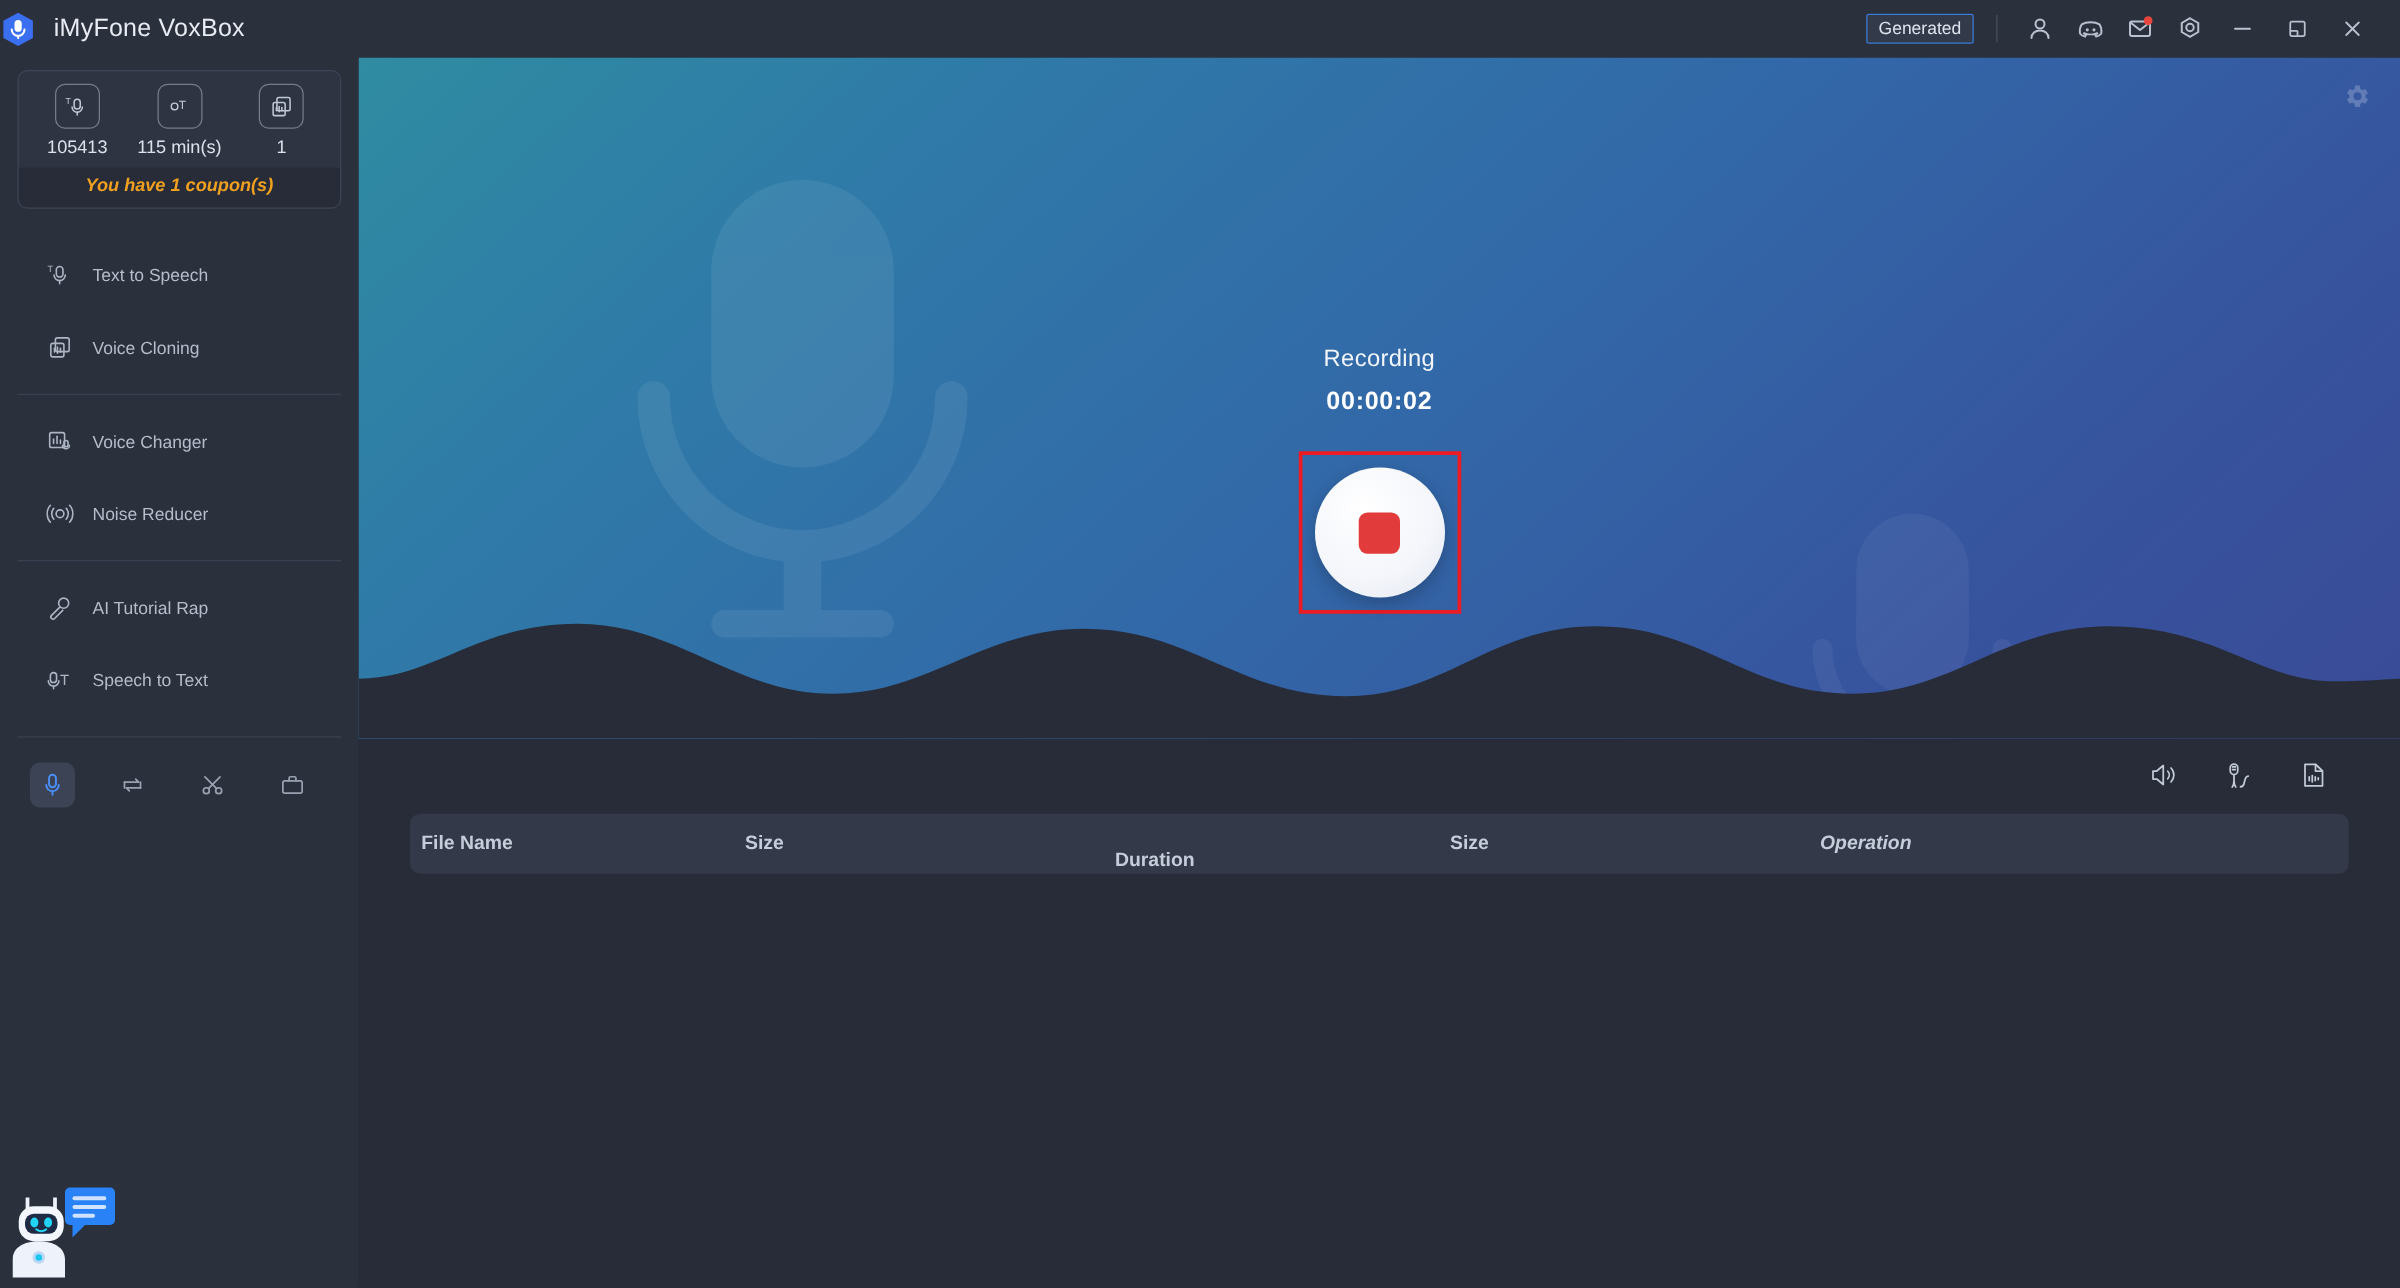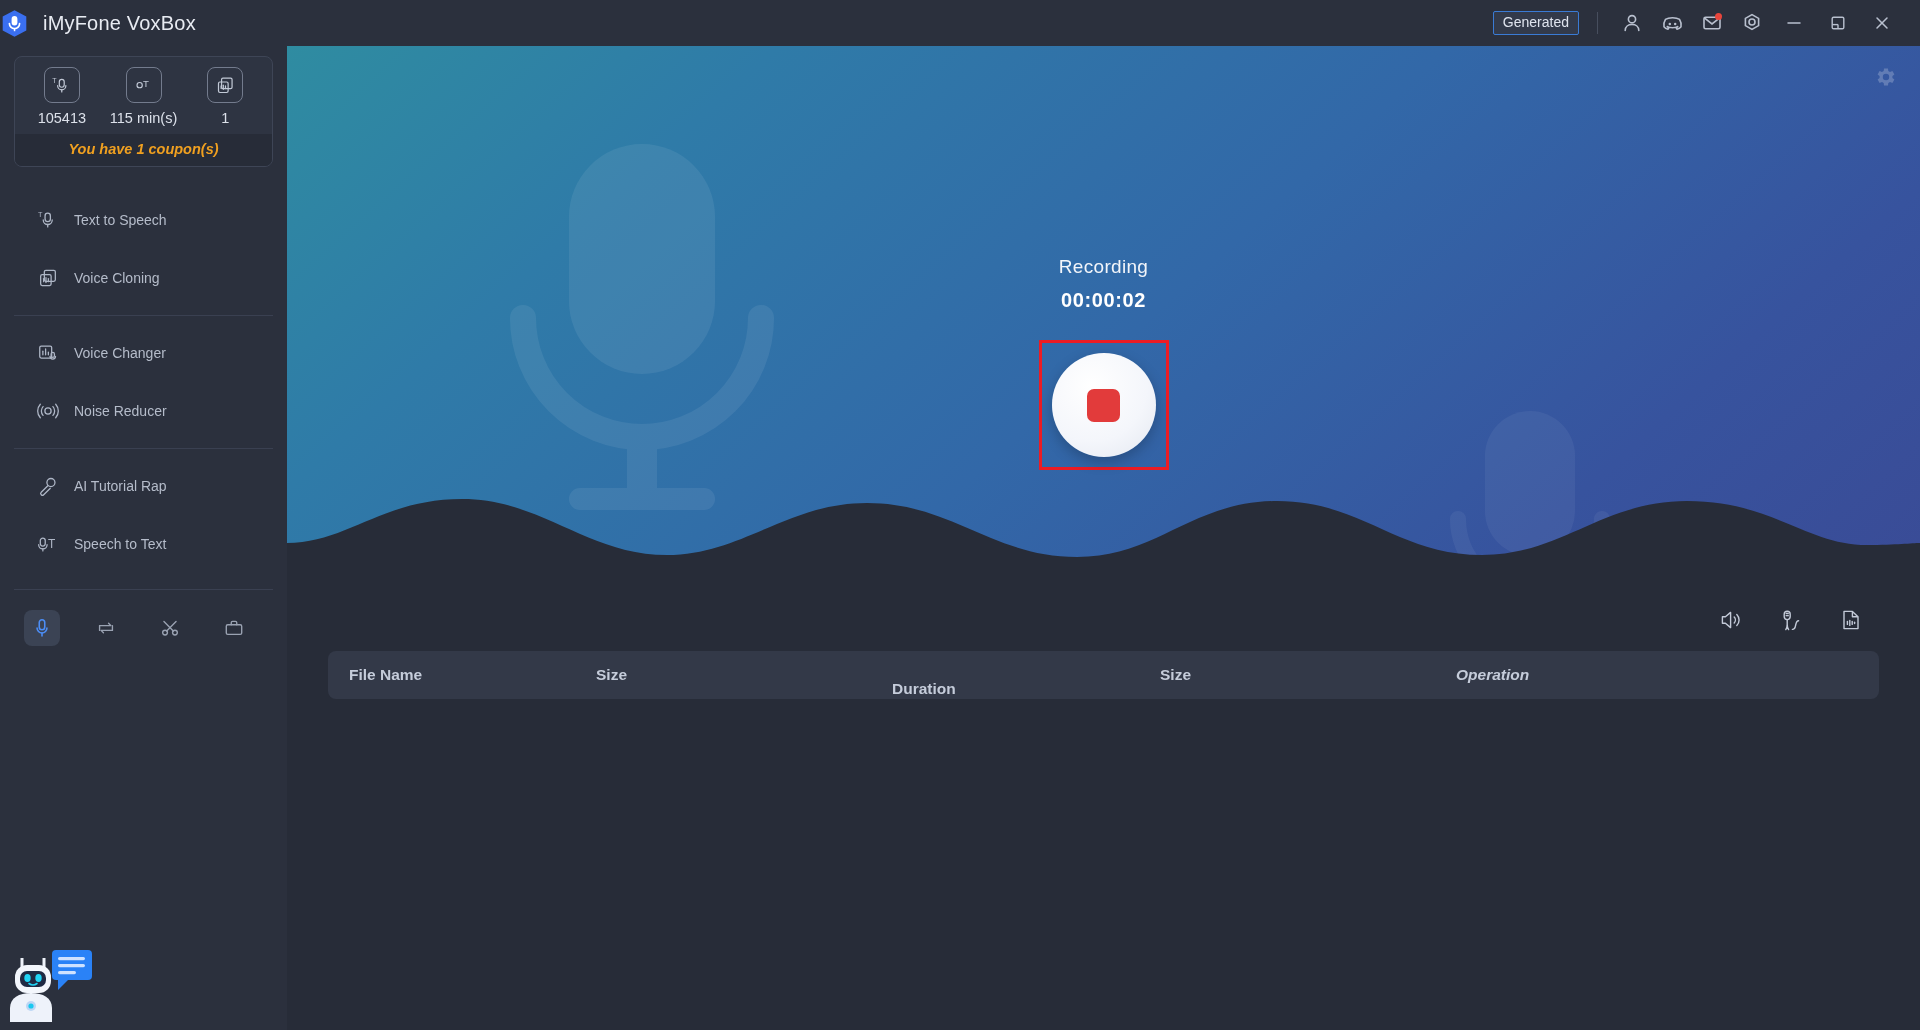--- a/index.html
+++ b/index.html
@@ -230,20 +230,21 @@
     left: 0; right: 0;
     top: 210px;
     display: flex;
     flex-direction: column;
     align-items: center;
   }
   .rec-label {
     font-size: 19px;
     color: #f2f5fa;
     letter-spacing: .3px;
+    margin-top: 21px;
   }
   .rec-time {
     margin-top: 11px;
     font-size: 20px;
     font-weight: bold;
     color: #ffffff;
     letter-spacing: .6px;
   }
   .rec-hl {
     margin-top: 28px;
@@ -300,21 +301,21 @@
     background: #333948;
     border-radius: 8px;
     height: 48px;
     display: flex;
     align-items: center;
     color: #c5ccda;
     font-size: 15.5px;
     font-weight: bold;
   }
   .th { flex: 0 0 auto; }
-  .th-file { width: 268px; padding-left: 21px; }
+  .th-file { width: 268px; padding-left: 9px; }
   .th-size { width: 296px; }
   .th-dur  { width: 268px; margin-top: 28px; }
   .th-date { width: 296px; }
   .th-op   { flex: 1 1 auto; font-style: italic; }
   .table-body { flex: 1 1 auto; }
 </style>
 </head>
 <body>
 
 <div class="app">

